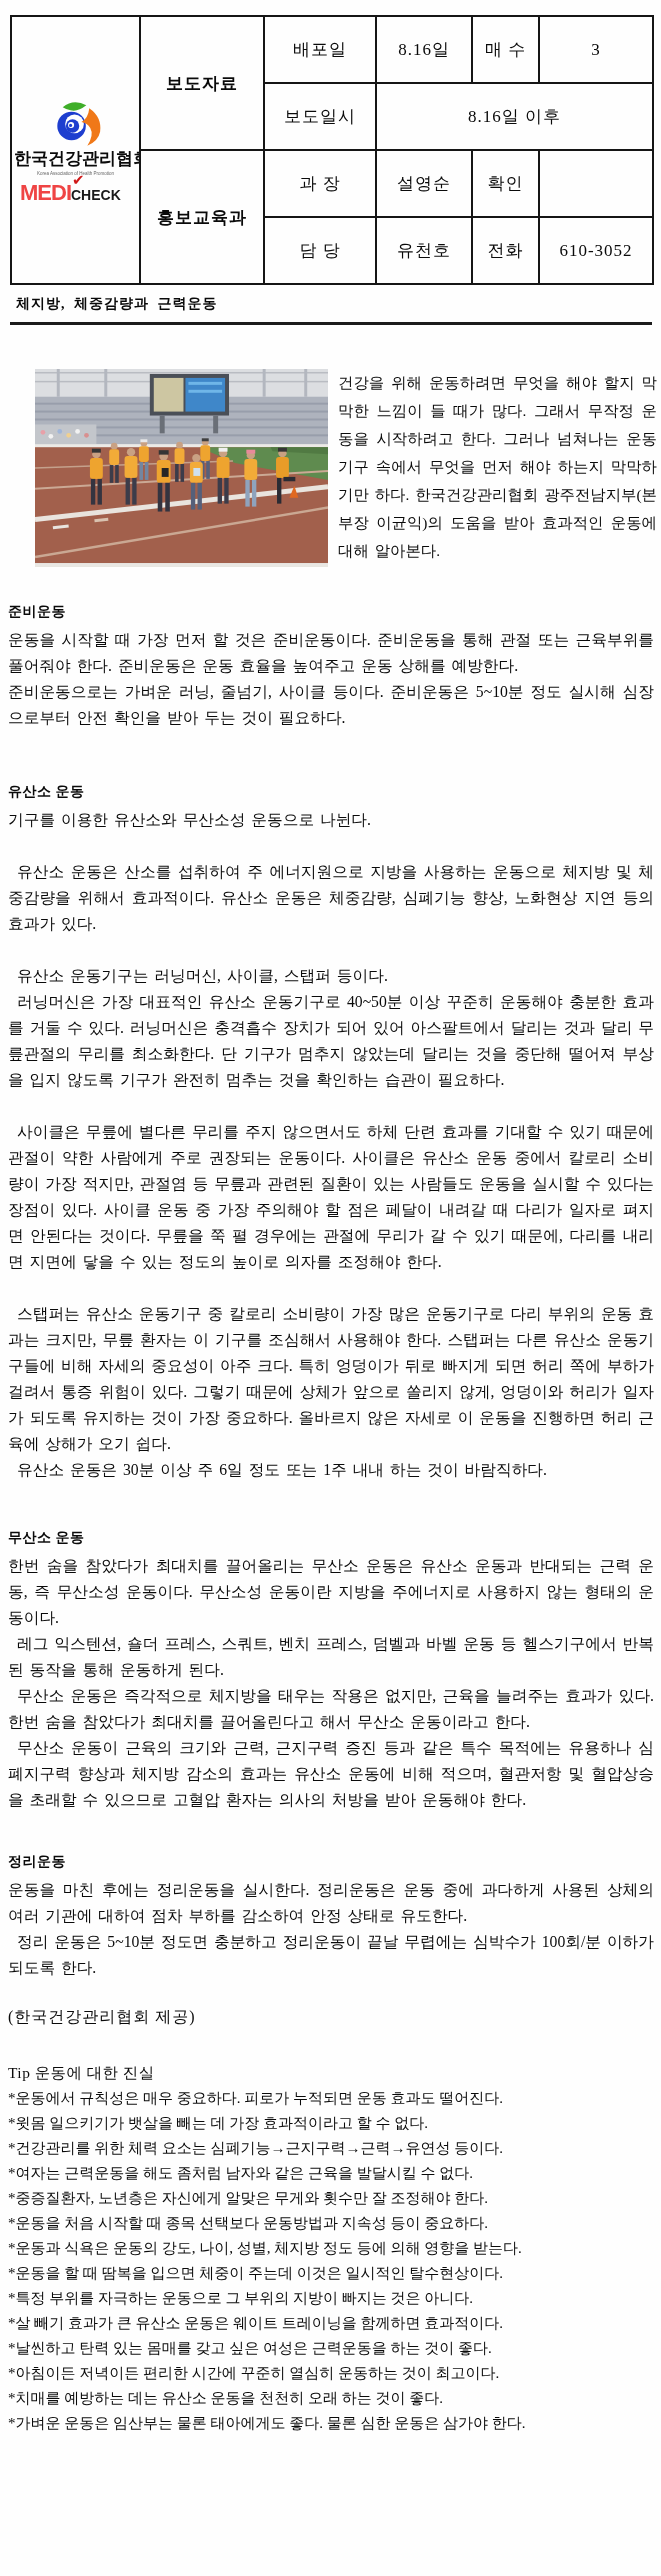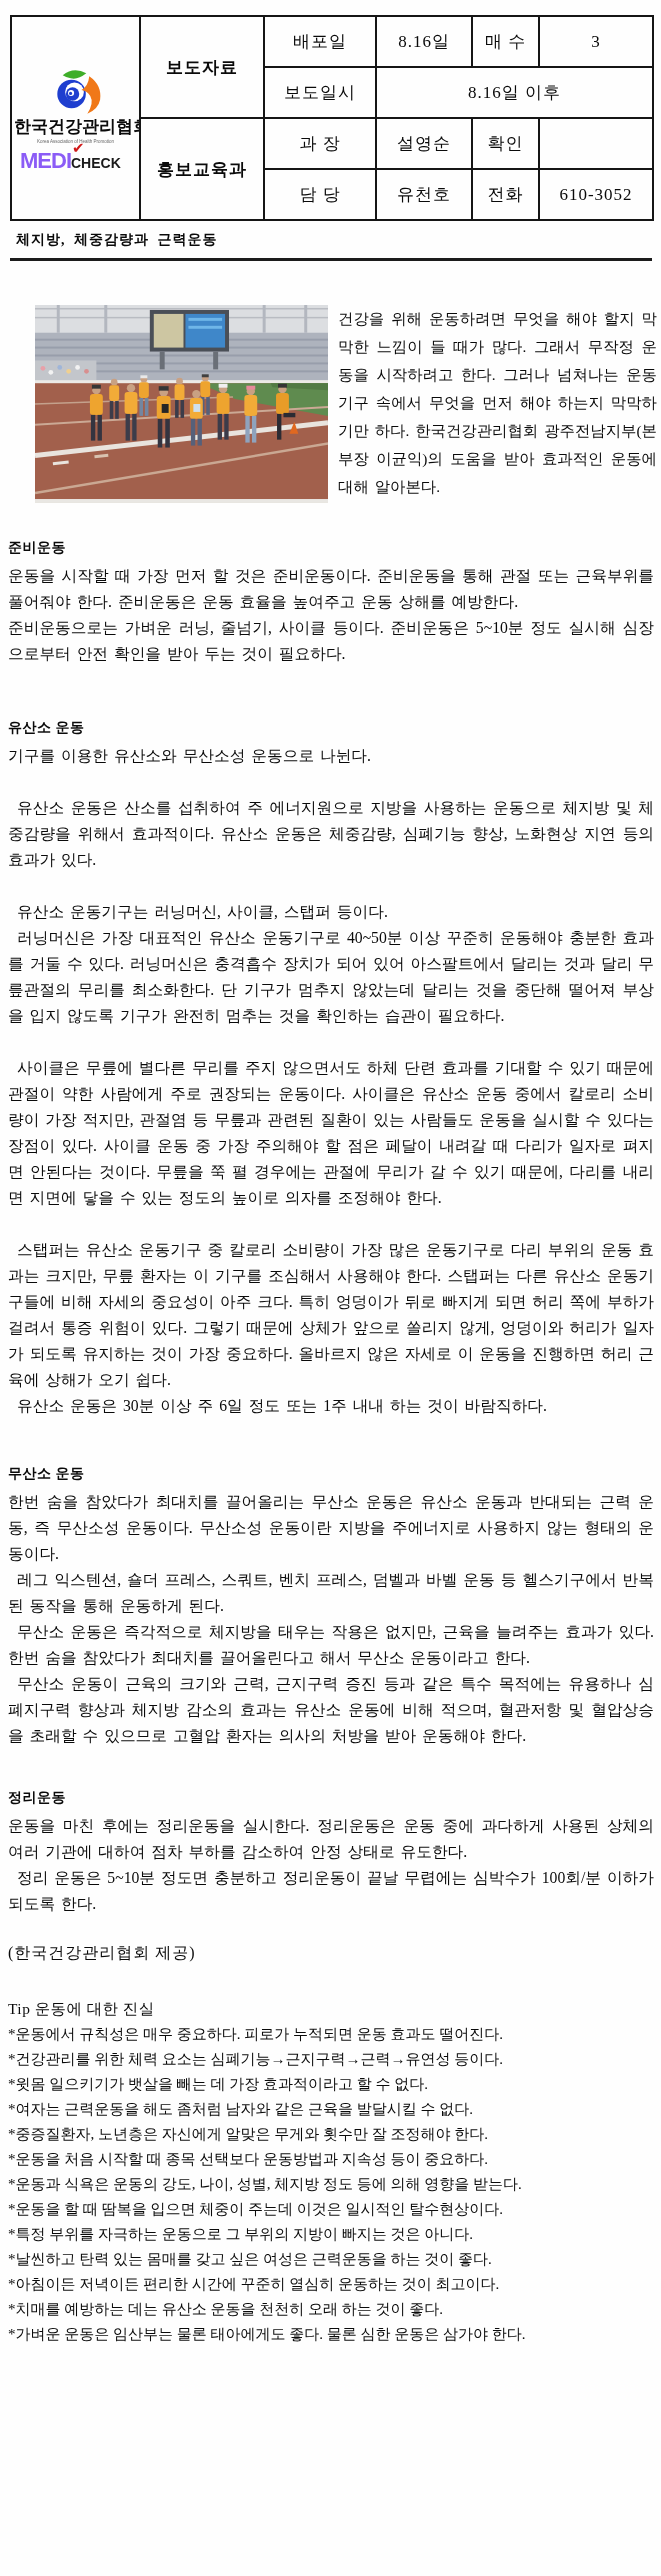--- a/index.html
+++ b/index.html
@@ -10,30 +10,30 @@
   }
   .page{position:relative;width:662px;height:2576px;overflow:hidden;background:#fefefe;}
 
   
   table.hdr{
     border-collapse:collapse;table-layout:fixed;
     margin:15px 0 0 10px;width:642px;
   }
   table.hdr td{
     border:2px solid #151515;text-align:center;vertical-align:middle;
-    height:33px;font-size:17px;letter-spacing:1px;padding:8px 2px;
+    height:33px;font-size:17px;letter-spacing:1px;padding:16px 2px;
     overflow:hidden;white-space:nowrap;
   }
   td.logo-cell{width:129px;padding:2px 0;}
   td.doc-cell{font-size:19px;font-weight:bold;letter-spacing:2px;}
   .logo-mark{line-height:0;margin:0 auto;}
   .org-name{font-size:17px;font-weight:bold;letter-spacing:0;font-family:"Liberation Sans","DejaVu Sans",sans-serif;}
   .org-sub{font-size:5px;color:#666;letter-spacing:0;transform:scale(.9);font-family:"Liberation Sans","DejaVu Sans",sans-serif;}
   .medicheck{margin-top:6px;text-align:left;padding-left:6px;letter-spacing:0;line-height:1;}
-  .medi{font-family:"Liberation Sans","DejaVu Sans",sans-serif;font-weight:bold;font-size:22px;color:#8b5cf6;letter-spacing:-1px;}
+  .medi{font-family:"Liberation Sans","DejaVu Sans",sans-serif;font-weight:bold;font-size:22px;color:#ef4444;letter-spacing:-1px;}
   .check-wrap{display:inline-block;position:relative;vertical-align:baseline;}
   .check-mark{position:absolute;left:1px;top:-14px;color:#d01818;font-size:15px;font-weight:bold;font-family:"Liberation Sans","DejaVu Sans",sans-serif;}
   .check{font-family:Liberation Sans, sans-serif;font-weight:bold;font-size:14px;color:#1a1a1a;}
 
   
   h1.title{
     margin:14px 0 0 8px;font-size:28px;font-weight:bold;word-spacing:10px;letter-spacing:1px;
     text-decoration:underline;text-decoration-thickness:2px;text-underline-offset:6px;
   }
   .subtitle-wrap{
@@ -298,28 +298,29 @@
     <div class="sec-h">정리운동</div>
     <p class="bp">운동을 마친 후에는 정리운동을 실시한다. 정리운동은 운동 중에 과다하게 사용된 상체의 여러 기관에 대하여 점차 부하를 감소하여 안정 상태로 유도한다.</p>
     <p class="bp ind">정리 운동은 5~10분 정도면 충분하고 정리운동이 끝날 무렵에는 심박수가 100회/분 이하가 되도록 한다.</p>
   </div>
 
   <p class="credit">(한국건강관리협회 제공)</p>
 
   <div class="tips">
     <p class="tips-title">Tip 운동에 대한 진실</p>
     <p class="tip">*운동에서 규칙성은 매우 중요하다. 피로가 누적되면 운동 효과도 떨어진다.</p>
+    <p class="tip">*윗몸 일으키기가 뱃살을 빼는 데 가장 효과적이라고 할 수 없다.</p>
     <p class="tip">*건강관리를 위한 체력 요소는 심폐기능→근지구력→근력→유연성 등이다.</p>
-    <p class="tip">*윗몸 일으키기가 뱃살을 빼는 데 가장 효과적이라고 할 수 없다.</p>
     <p class="tip">*여자는 근력운동을 해도 좀처럼 남자와 같은 근육을 발달시킬 수 없다.</p>
     <p class="tip">*중증질환자, 노년층은 자신에게 알맞은 무게와 횟수만 잘 조정해야 한다.</p>
     <p class="tip">*운동을 처음 시작할 때 종목 선택보다 운동방법과 지속성 등이 중요하다.</p>
     <p class="tip">*운동과 식욕은 운동의 강도, 나이, 성별, 체지방 정도 등에 의해 영향을 받는다.</p>
     <p class="tip">*운동을 할 때 땀복을 입으면 체중이 주는데 이것은 일시적인 탈수현상이다.</p>
     <p class="tip">*특정 부위를 자극하는 운동으로 그 부위의 지방이 빠지는 것은 아니다.</p>
+    <p class="tip">*살 빼기 효과가 큰 유산소 운동은 웨이트 트레이닝을 함께하면 효과적이다.</p>
     <p class="tip">*날씬하고 탄력 있는 몸매를 갖고 싶은 여성은 근력운동을 하는 것이 좋다.</p>
     <p class="tip">*아침이든 저녁이든 편리한 시간에 꾸준히 열심히 운동하는 것이 최고이다.</p>
     <p class="tip">*치매를 예방하는 데는 유산소 운동을 천천히 오래 하는 것이 좋다.</p>
     <p class="tip">*가벼운 운동은 임산부는 물론 태아에게도 좋다. 물론 심한 운동은 삼가야 한다.</p>
   </div>
 
 </div>
 
 
 </body></html>

